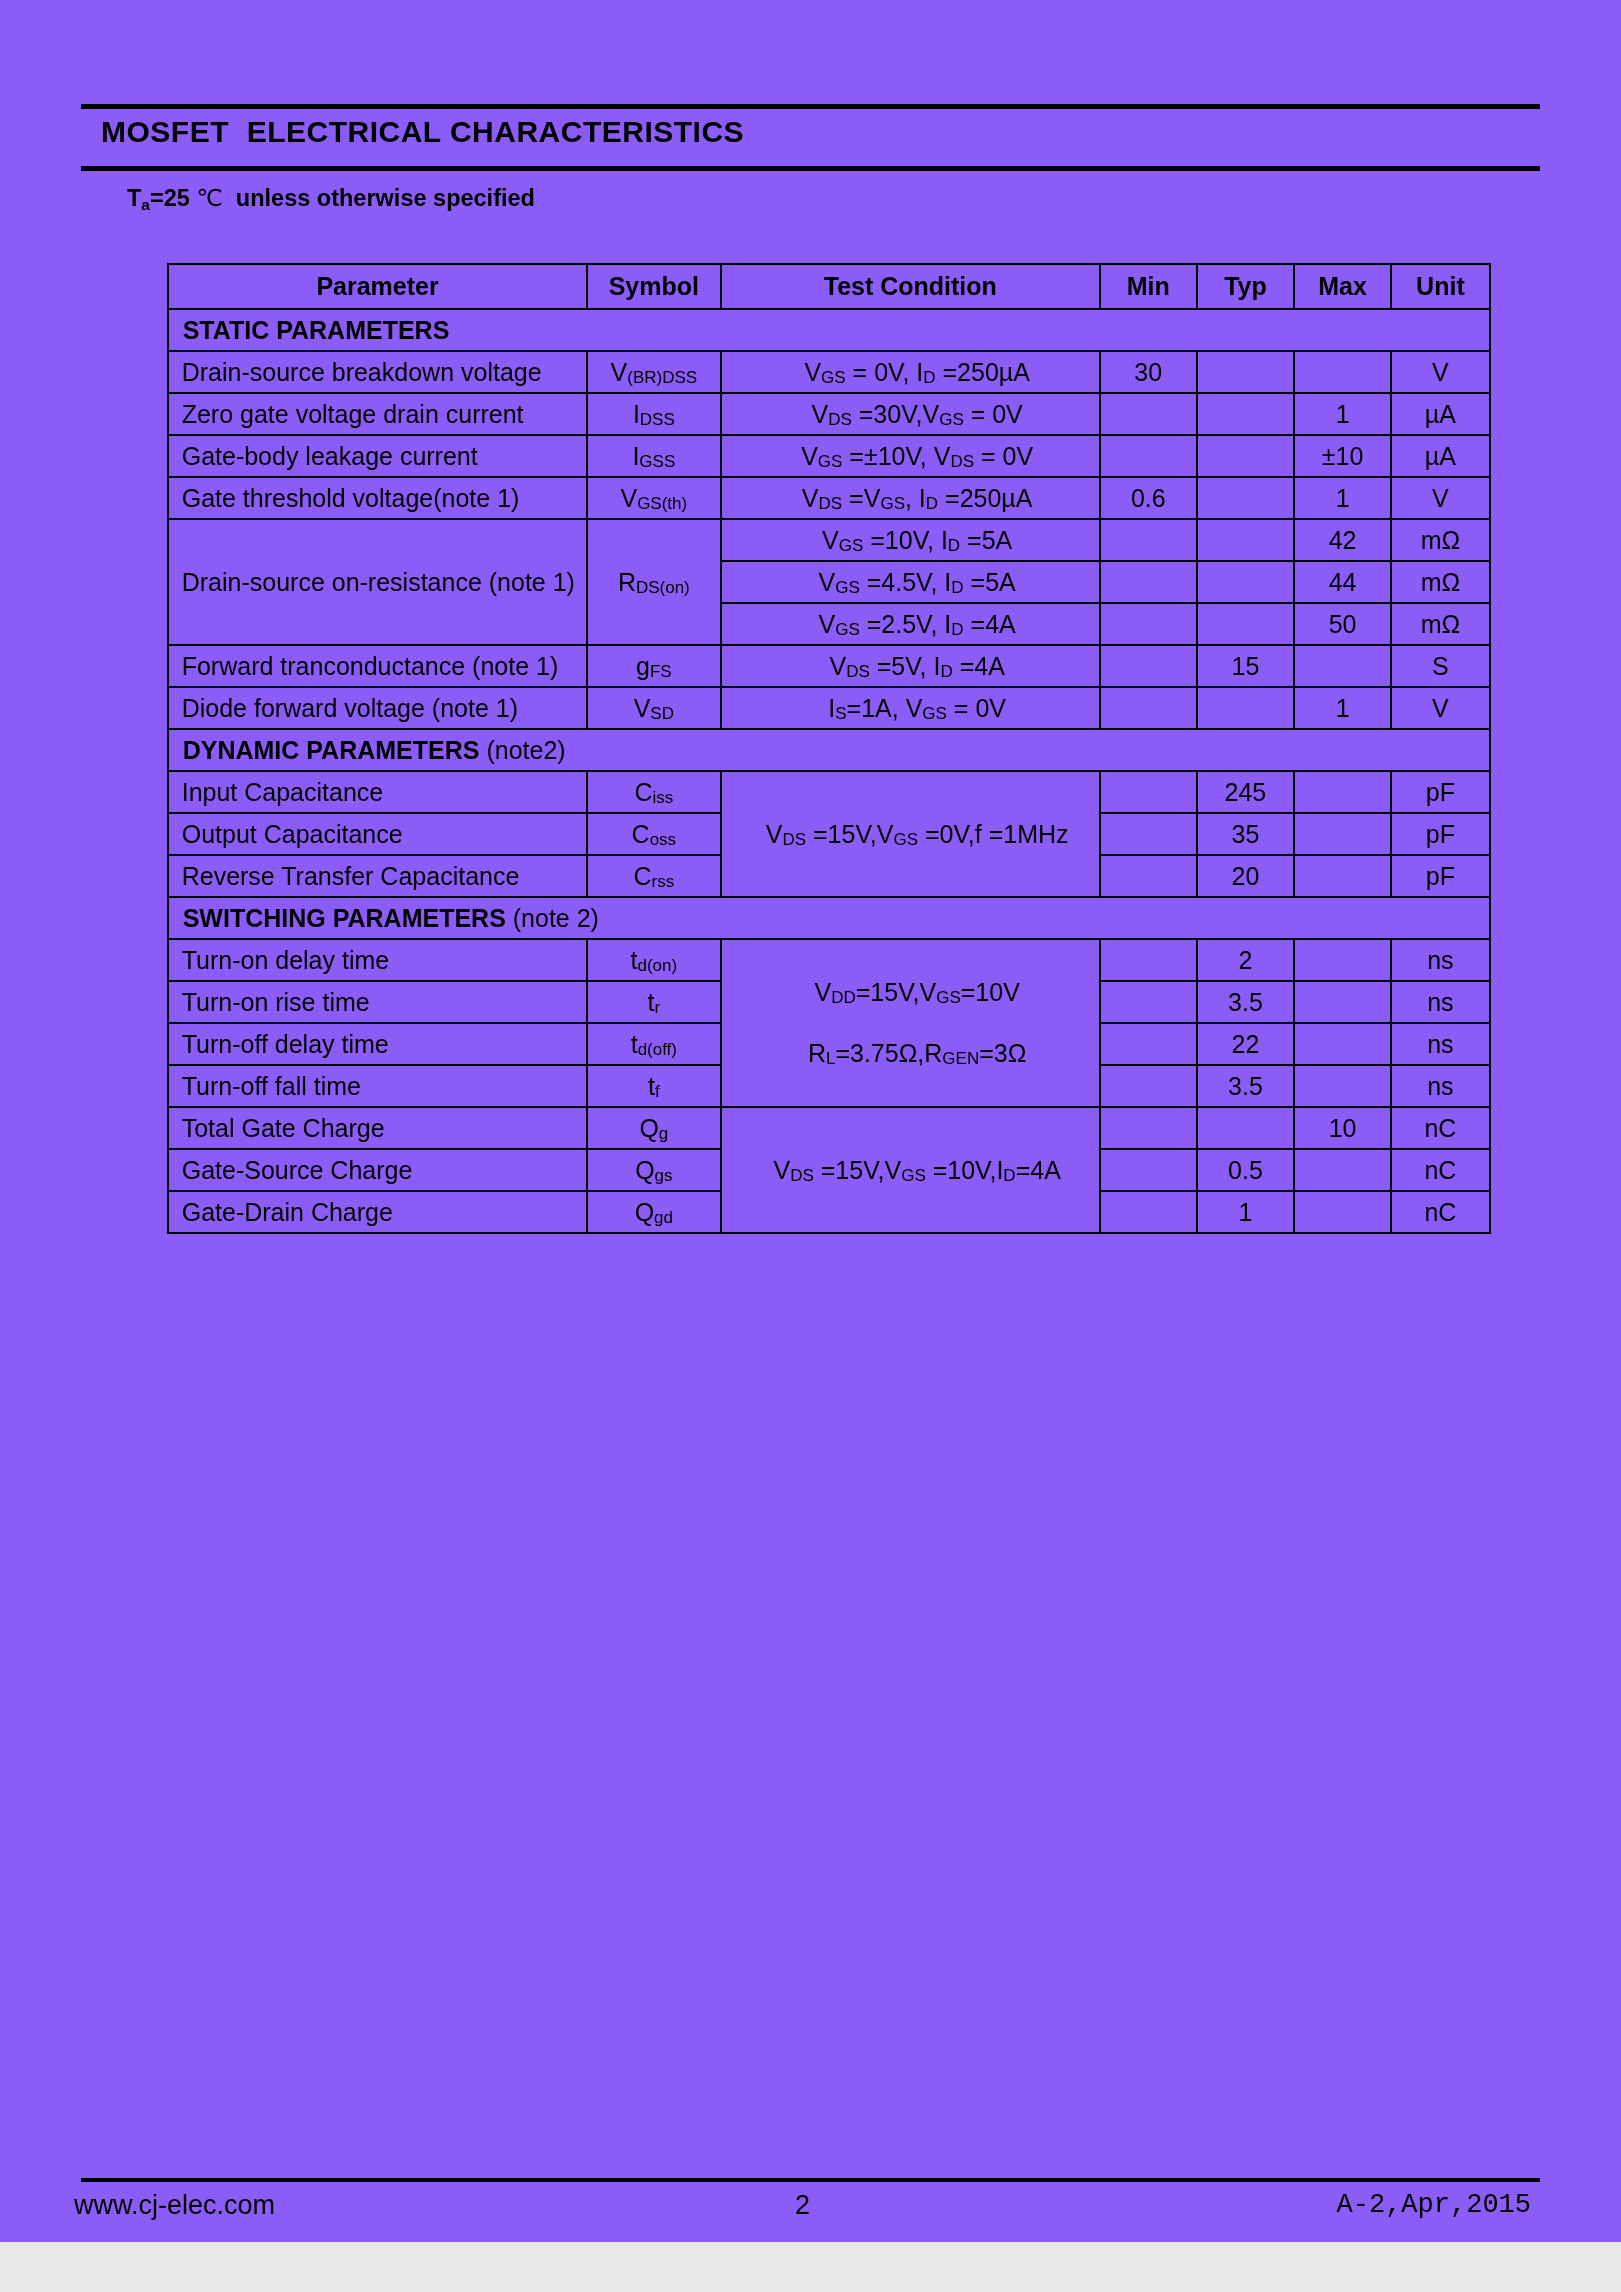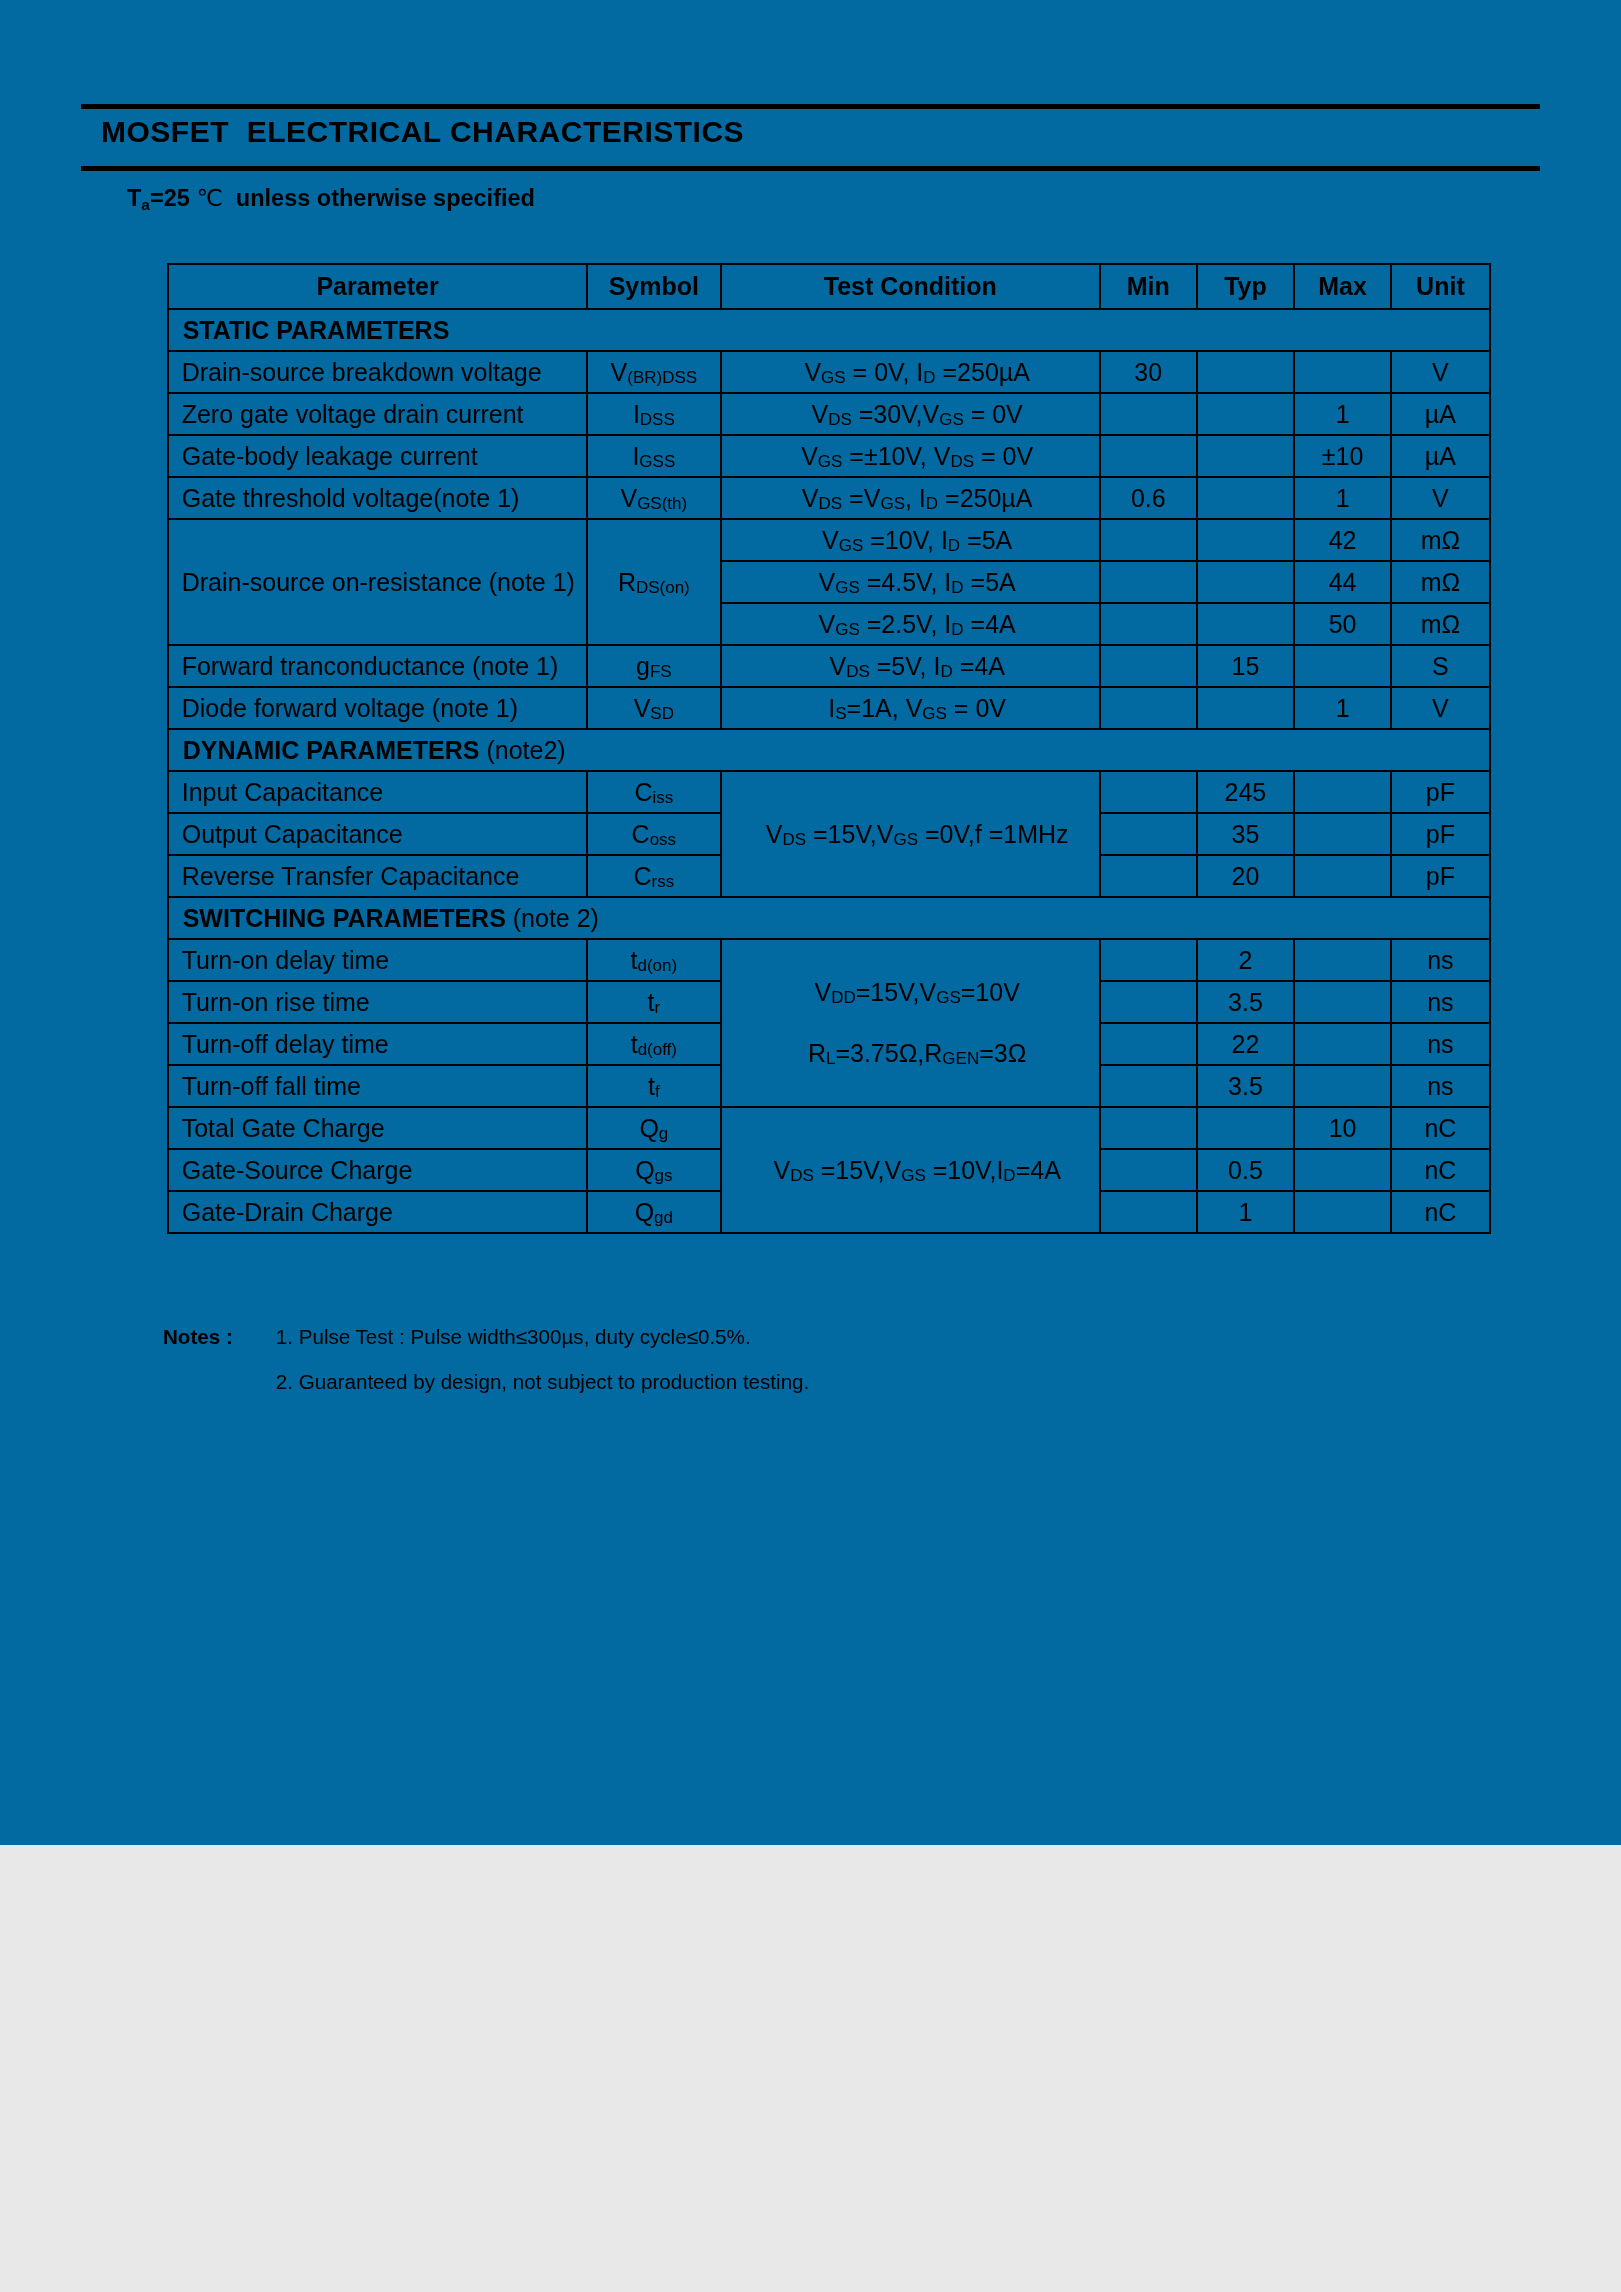--- a/index.html
+++ b/index.html
@@ -1,21 +1,21 @@
 <!DOCTYPE html>
 <html><head>
 <meta charset="utf-8">
 <style>
   * { margin:0; padding:0; box-sizing:border-box; }
   html,body { background:#e8e8e8; }
   .page {
     position:relative;
-    width:1621px; height:1845px;
+    width:1621px; height:2242px;
     margin:0 auto;
-    background:#0369a1;
+    background:#8b5cf6;
     color:#000;
     font-family:"Liberation Sans","DejaVu Sans",sans-serif;
     overflow:hidden;
   }
   .rule { position:absolute; left:81px; right:81px; height:4.9px; background:#000; }
   .rule-top { top:104px; }
   .rule-mid { top:166px; }
   .title {
     position:absolute; top:115px; left:101px;
     font-size:30px; font-weight:bold; letter-spacing:0.5px;
@@ -258,27 +258,20 @@
           <td class="param">Gate-Drain Charge</td>
           <td class="sym">Q<sub>gd</sub></td>
           <td class="num"></td>
           <td class="num">1</td>
           <td class="num"></td>
           <td class="num">nC</td>
         </tr>
       </tbody>
   </table>
 
-  <div class="notes">
-    <span class="notes-label">Notes :</span>
-    <div class="note-items">
-      <div class="note-item">1. Pulse Test : Pulse width≤300µs, duty cycle≤0.5%.</div>
-      <div class="note-item">2. Guaranteed by design, not subject to production testing.</div>
-    </div>
-  </div>
 
   <div class="footer-rule"></div>
   <div class="footer">
     <span class="footer-left">www.cj-elec.com</span>
     <span class="footer-center">2</span>
     <span class="footer-right">A-2,Apr,2015</span>
   </div>
 
 </div>
 

